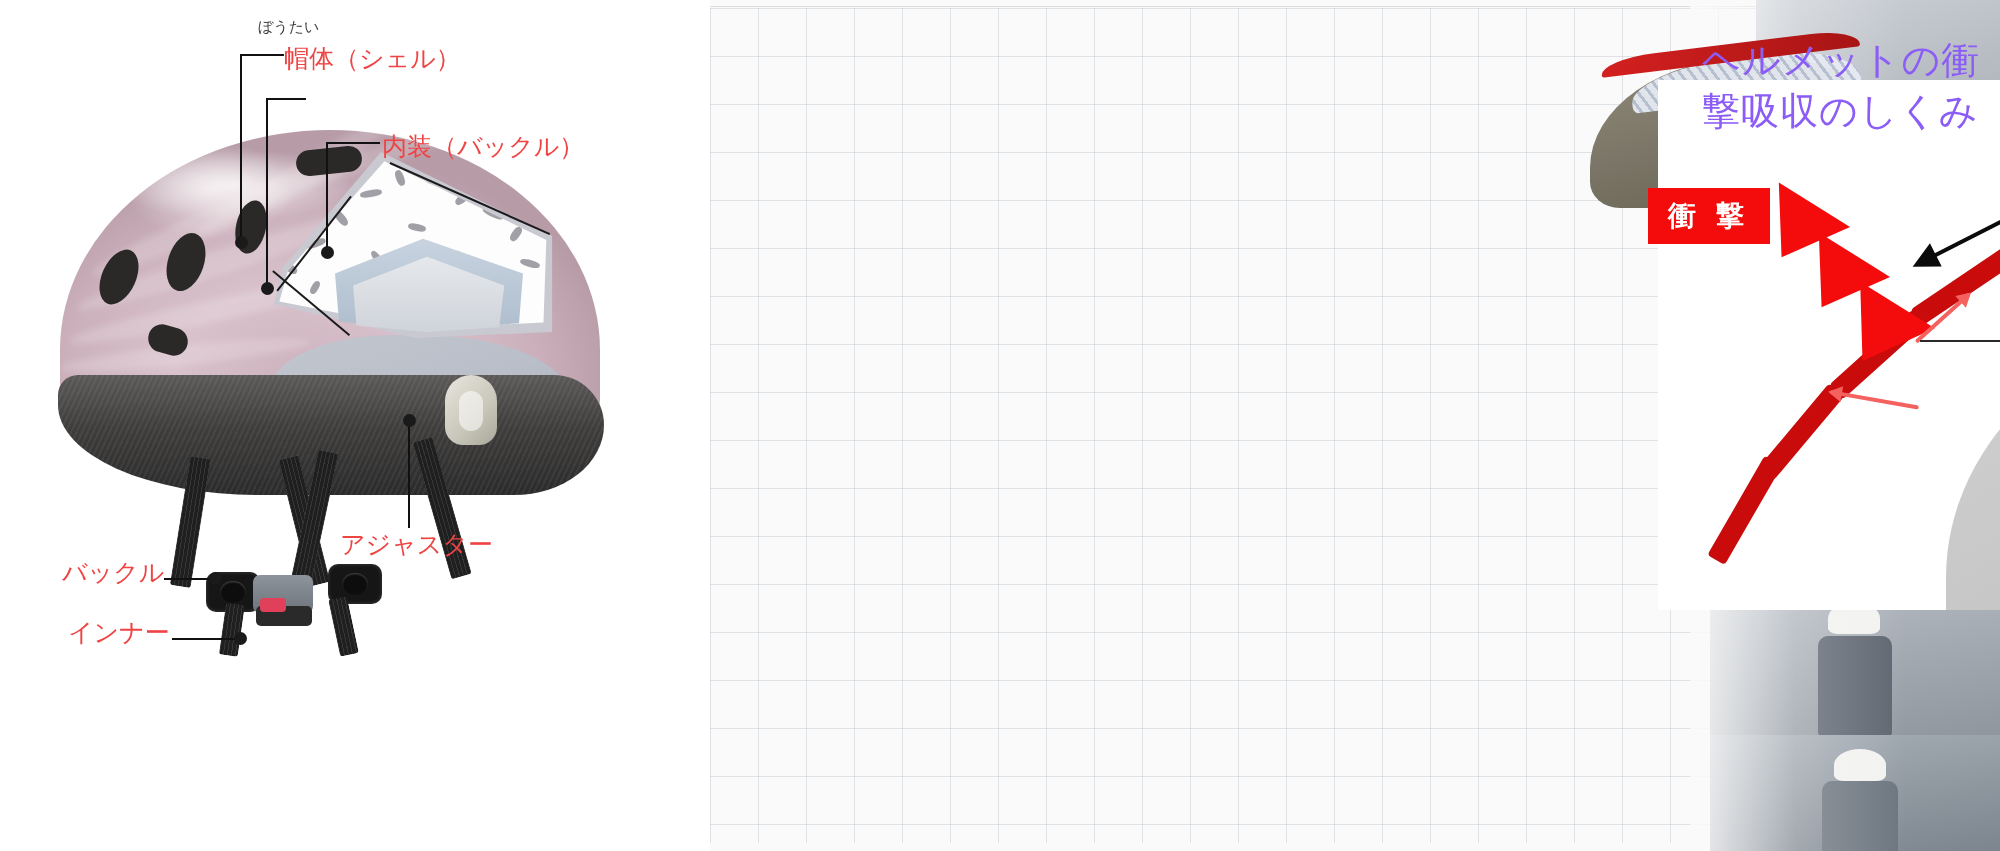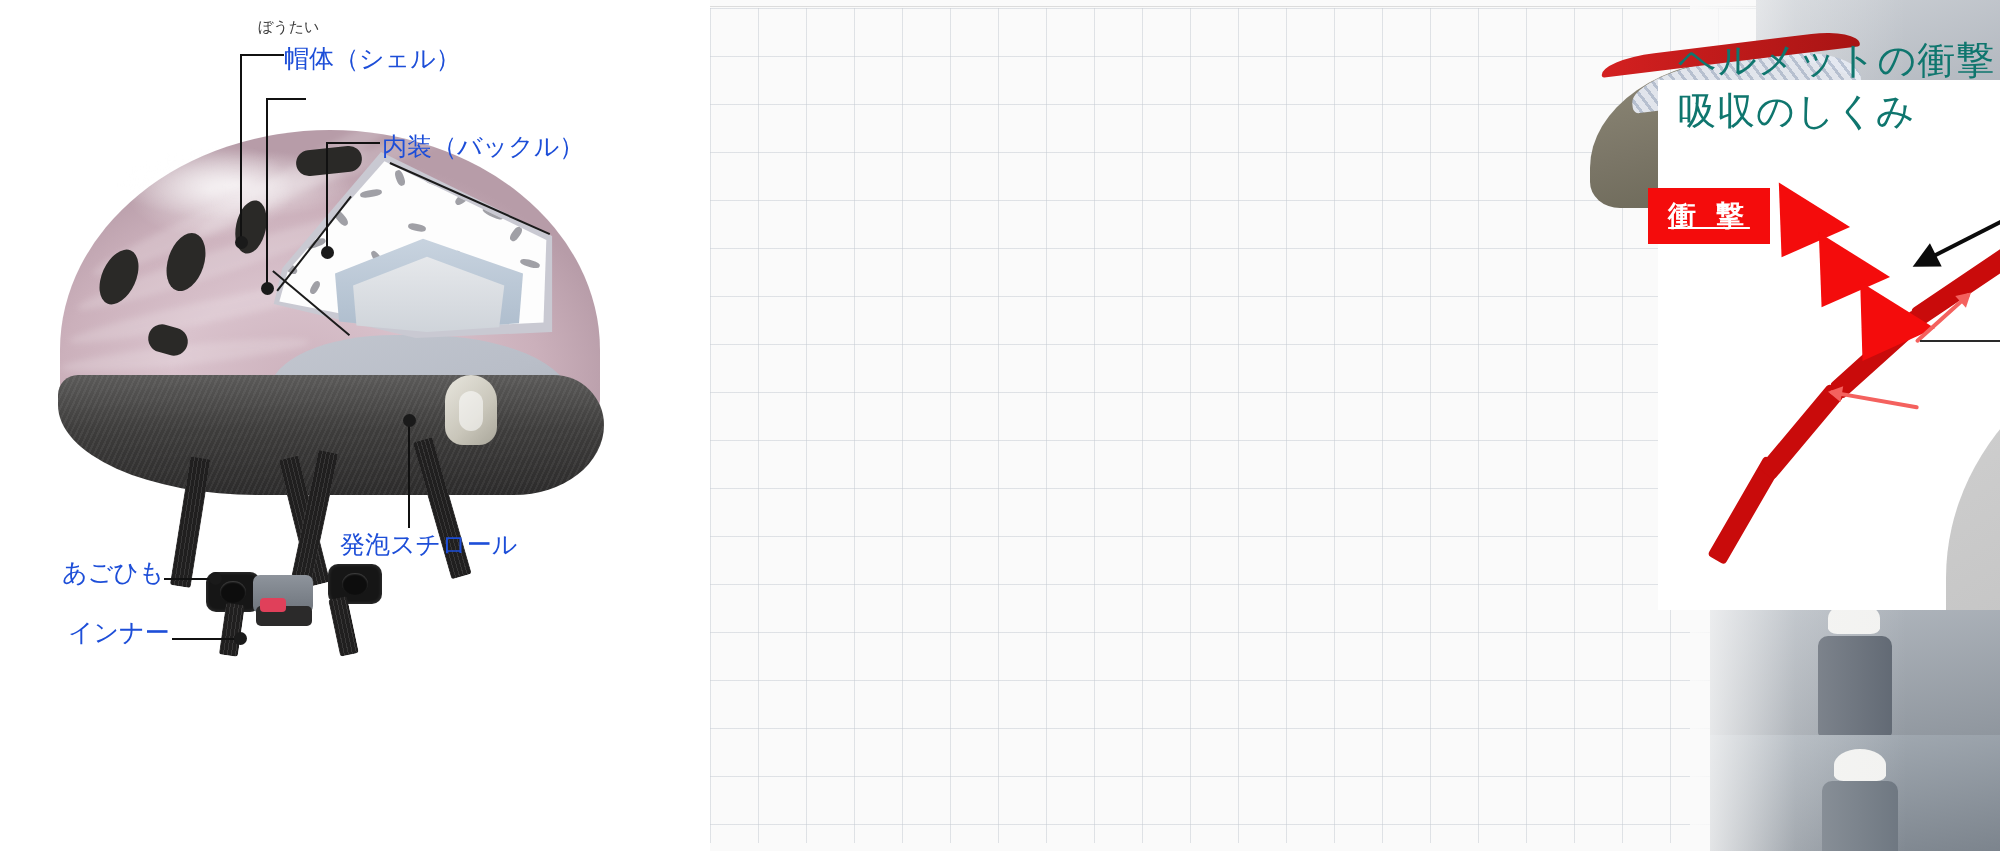--- a/index.html
+++ b/index.html
@@ -92,21 +92,21 @@
   .adjuster:after{content:"";position:absolute;left:14px;top:16px;width:24px;height:40px;border-radius:14px;background:#fff;opacity:.55;}
   .buckle{
     position:absolute;left:213px;top:455px;width:60px;height:38px;
     background:linear-gradient(180deg,#8e949c,#6e747c);
     border-radius:7px;
   }
   .buckle-red{position:absolute;left:220px;top:478px;width:26px;height:14px;background:#e0405a;border-radius:4px;}
   .buckle-dark{position:absolute;left:216px;top:486px;width:56px;height:20px;background:#2b2a2a;border-radius:5px;}
 
   
-  .callout{position:absolute;color:#1d4ed8;white-space:nowrap;}
+  .callout{position:absolute;color:#ef4444;white-space:nowrap;}
   .callout.main{font-size:25px;}
   .callout.small{font-size:15px;color:#3a3a3a;}
   .lead{position:absolute;background:#111;}
   .dot{position:absolute;width:13px;height:13px;border-radius:50%;background:#1a1a1a;}
 
   
   .right-panel{position:absolute;left:710px;top:0;width:1290px;height:851px;
     background:#fafafa;}
   .grid-bg{position:absolute;left:0;top:8px;width:1290px;height:835px;
     background-image:
@@ -142,25 +142,25 @@
     border-radius:140px 120px 6px 6px / 40px 40px 6px 6px;transform:rotate(-7deg);}
   .hp-foam{position:absolute;left:40px;top:38px;width:230px;height:44px;
     background:repeating-linear-gradient(60deg,#e6eaf2 0 6px,#b9c3d4 6px 9px);
     border-radius:120px 100px 6px 6px / 34px 34px 6px 6px;transform:rotate(-7deg);opacity:.95;}
   .hp-strap{position:absolute;background:#262523;border-radius:3px;}
   .hp-tag{position:absolute;background:#e6e9ee;border-radius:2px;}
 
   
   .card{position:absolute;left:948px;top:80px;width:670px;height:530px;background:#ffffff;}
 
-  .title{position:absolute;left:968px;top:35px;font-size:38px;color:#0f766e;letter-spacing:1px;}
+  .title{position:absolute;left:992px;top:35px;font-size:38px;color:#8b5cf6;letter-spacing:1px;}
 
   .badge-impact{position:absolute;left:938px;top:188px;width:122px;height:56px;background:#f40c0c;}
   .badge-impact span{position:absolute;left:0;top:0;width:122px;height:56px;
-    display:flex;align-items:center;justify-content:center;color:#fff;font-size:28px;font-weight:bold;letter-spacing:6px;text-decoration:underline;}
+    display:flex;align-items:center;justify-content:center;color:#fff;font-size:28px;font-weight:bold;letter-spacing:6px;}
 
   
   .diagram{position:absolute;left:948px;top:80px;width:670px;height:530px;overflow:hidden;}
   .head-grey{position:absolute;left:288px;top:238px;width:430px;height:330px;
     background:linear-gradient(150deg,#d2d2d2,#bdbdbd);
     border-radius:300px 0 0 0 / 260px 0 0 0;}
   .foam-band{position:absolute;left:150px;top:120px;width:560px;height:430px;}
   .redband{position:absolute;background:#c90b0b;border-radius:4px;transform-origin:left center;}
   .tri{position:absolute;width:0;height:0;}
   .arw{position:absolute;background:#f4615e;height:4px;transform-origin:left center;border-radius:2px;}
@@ -257,25 +257,25 @@
 
     <div class="lead" style="left:266px;top:98px;width:40px;height:2px;"></div>
     <div class="lead" style="left:266px;top:98px;width:2px;height:192px;"></div>
     <div class="dot" style="left:261px;top:282px;"></div>
 
     <div class="callout main" style="left:382px;top:130px;">内装（バックル）</div>
     <div class="lead" style="left:326px;top:142px;width:54px;height:2px;"></div>
     <div class="lead" style="left:326px;top:142px;width:2px;height:110px;"></div>
     <div class="dot" style="left:321px;top:246px;"></div>
 
-    <div class="callout main" style="left:340px;top:528px;">発泡スチロール</div>
+    <div class="callout main" style="left:340px;top:528px;">アジャスター</div>
     <div class="lead" style="left:408px;top:420px;width:2px;height:108px;"></div>
     <div class="dot" style="left:403px;top:414px;"></div>
 
-    <div class="callout main" style="left:62px;top:556px;">あごひも</div>
+    <div class="callout main" style="left:62px;top:556px;">バックル</div>
     <div class="lead" style="left:164px;top:578px;width:48px;height:2px;"></div>
     <div class="dot" style="left:209px;top:572px;"></div>
 
     <div class="callout main" style="left:68px;top:616px;">インナー</div>
     <div class="lead" style="left:172px;top:638px;width:66px;height:2px;"></div>
     <div class="dot" style="left:234px;top:632px;"></div>
   </div>
 
   <div class="right-panel">
     <div class="right-top-hair"></div>

